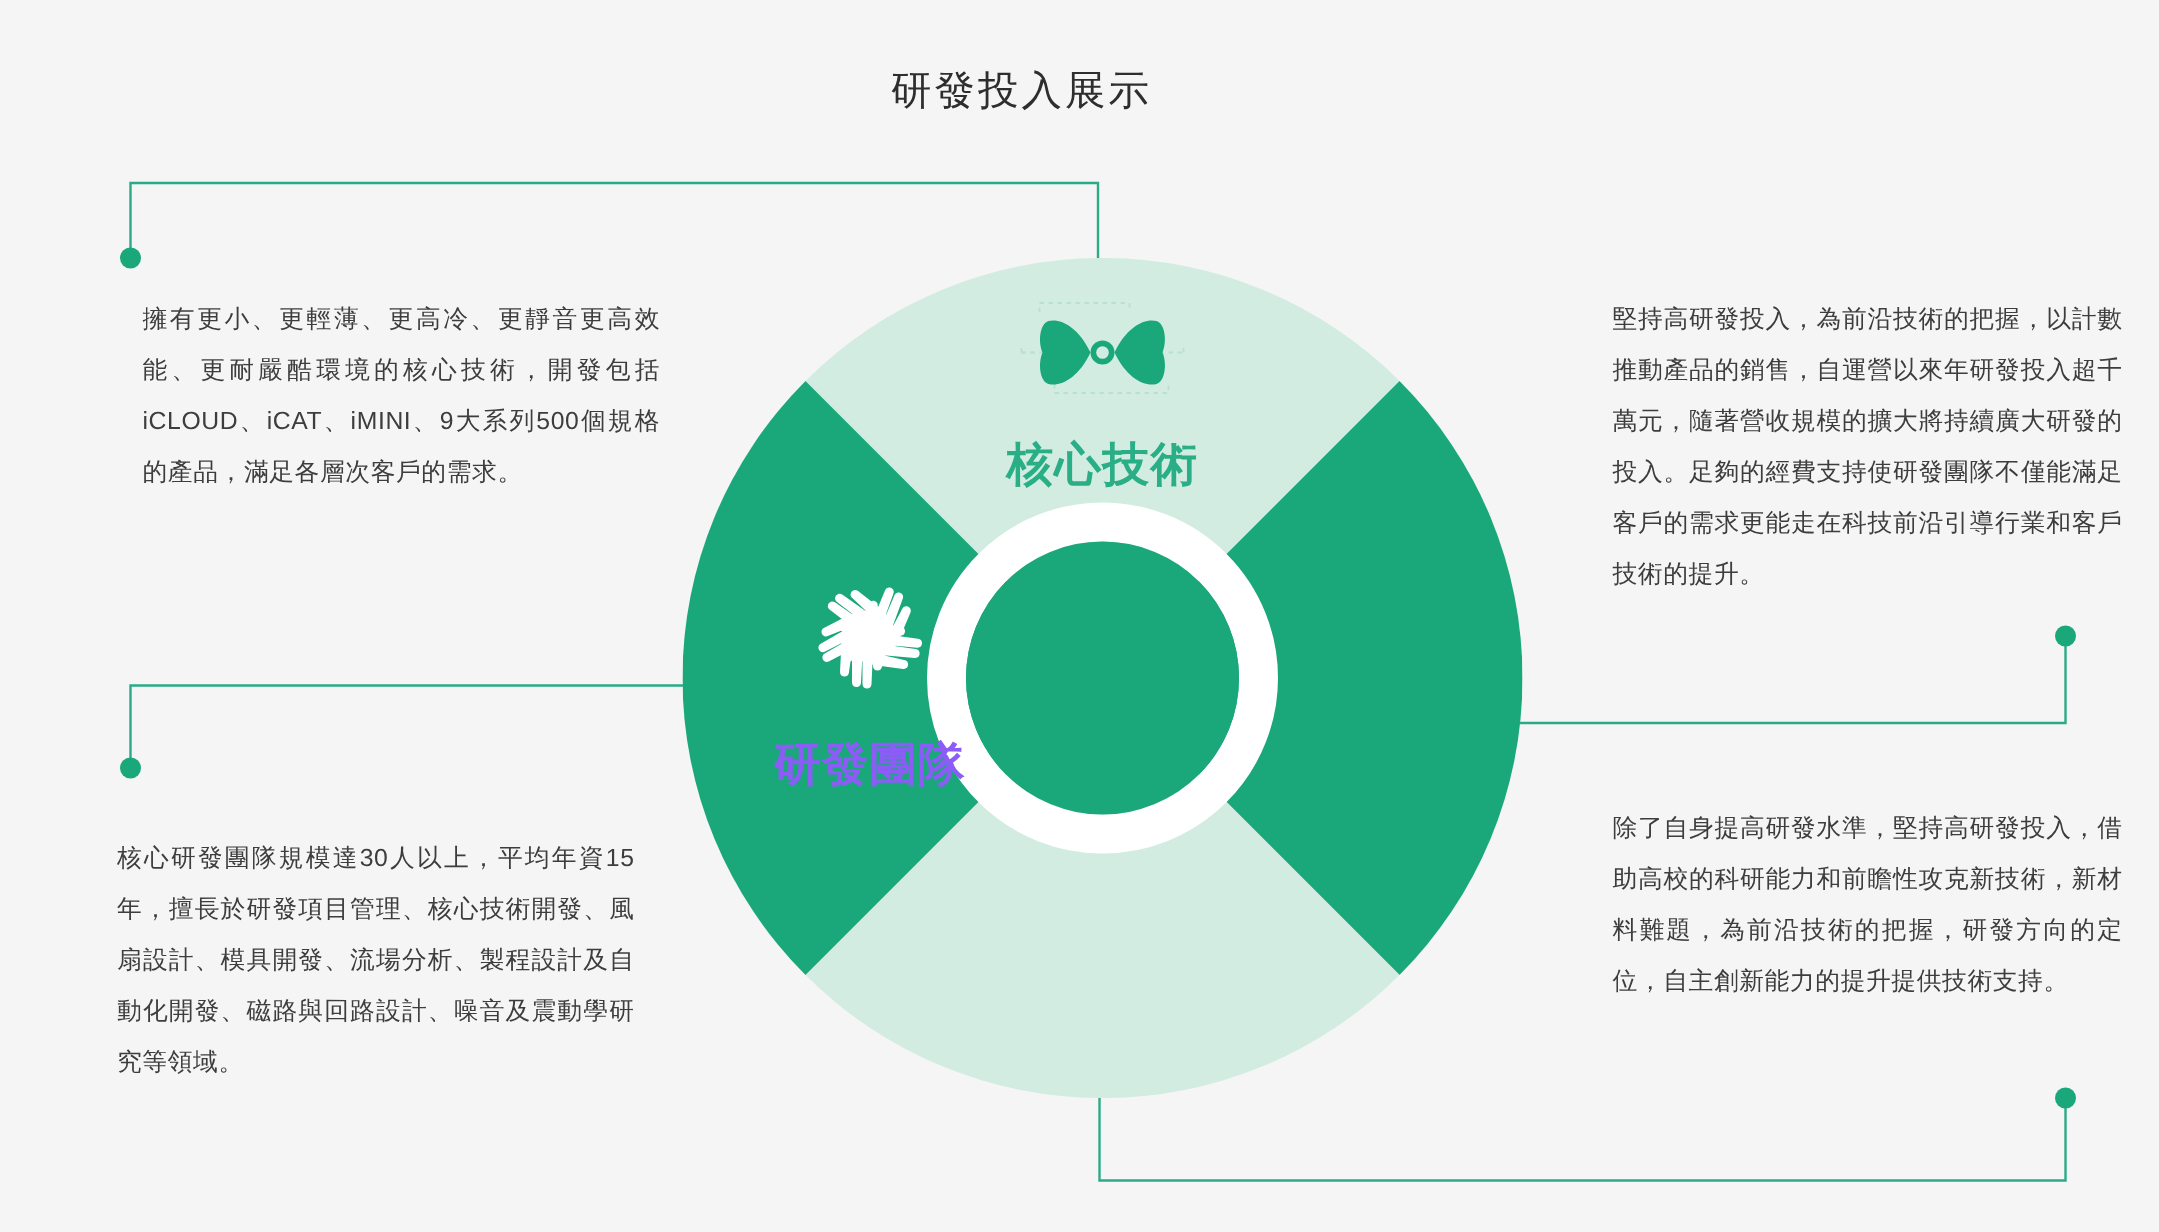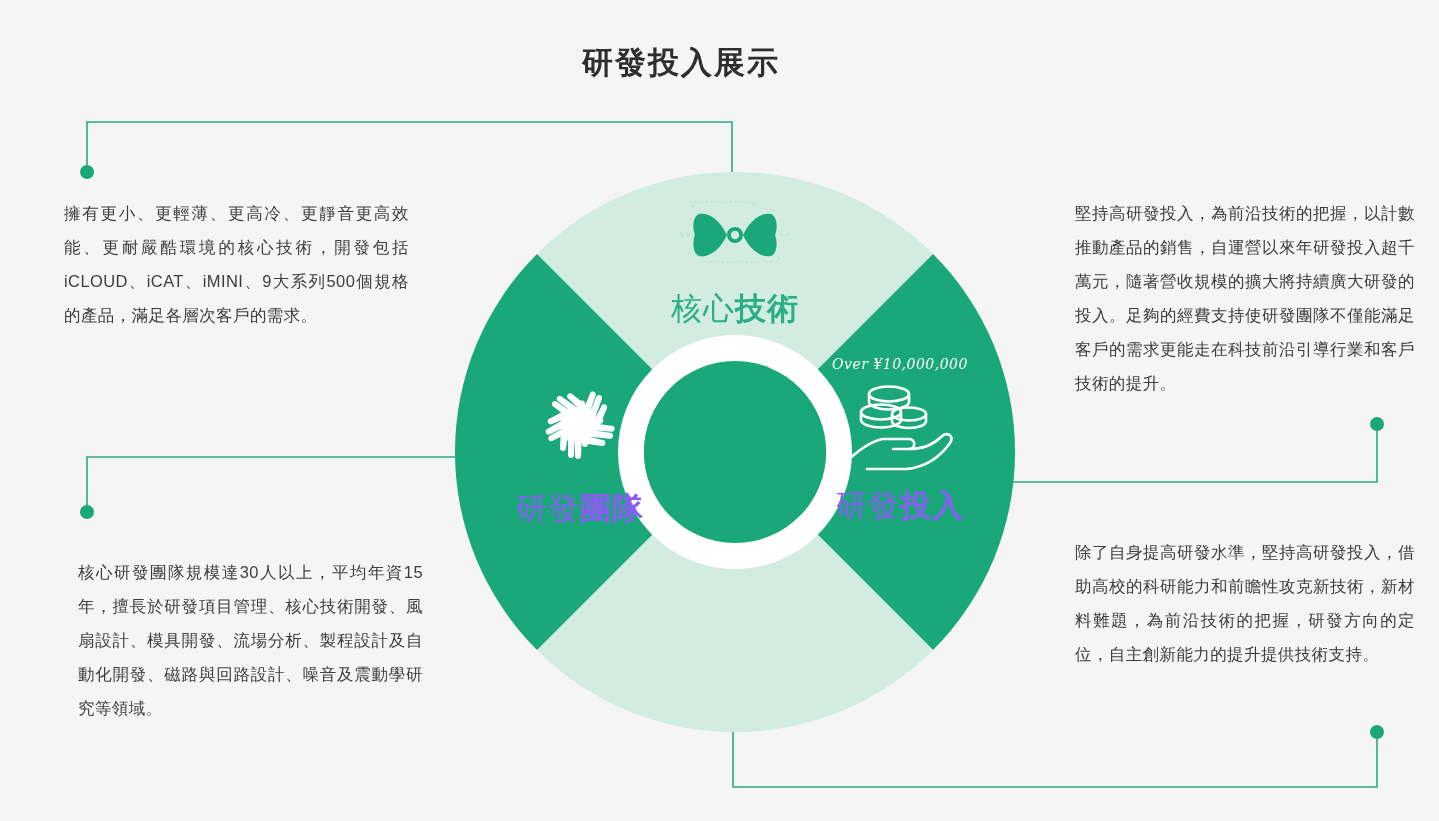--- a/index.html
+++ b/index.html
@@ -16,22 +16,22 @@
     height: 821px;
     background: #f4f5f4;
   }
 
   
   #page-title {
     position: absolute;
     left: 0; top: 42px;
     width: 1362px;
     text-align: center;
-    font-size: 31px;
-    font-weight: bold;
+    font-size: 27px;
+    font-weight: normal;
     color: #2e2e2e;
     letter-spacing: 2px;
   }
 
   
   #connectors {
     position: absolute;
     left: 0; top: 0;
     width: 1439px; height: 821px;
     pointer-events: none;
@@ -50,21 +50,21 @@
     position: absolute;
     text-align: center;
     line-height: 1;
     user-select: none;
   }
   .quad-label {
     font-size: 31px;
     letter-spacing: 1px;
     white-space: nowrap;
   }
-  .quad-label .lite { font-weight: normal; }
+  .quad-label .lite { font-weight: bold; }
   .quad-label .bold { font-weight: bold; }
   .lbl-light { color: #2aae86; }
   .lbl-white { color: #8b5cf6; }
 
   #quad-top    { left: 130px; top: 22px;  width: 300px; }
   #quad-right  { left: 330px; top: 185px; width: 230px; }
   #quad-bottom { left: 130px; top: 362px; width: 300px; }
   #quad-left   { left: 10px;  top: 200px; width: 230px; }
 
   .icon-wrap { display: block; margin: 0 auto 14px auto; }
@@ -80,21 +80,21 @@
 
   
   .panel {
     position: absolute;
     font-size: 16.5px;
     line-height: 34px;
     color: #3d3d3d;
     letter-spacing: 0.4px;
     text-align: justify;
   }
-  #panel-tl { left: 64px;   top: 196px; width: 345px; }
+  #panel-tl { left: 95px;   top: 196px; width: 345px; }
   #panel-bl { left: 78px;   top: 543px; width: 345px; margin-top: 12px; }
   #panel-tr { left: 1075px; top: 196px; width: 340px; }
   #panel-br { left: 1075px; top: 535px; width: 340px; }
 </style>
 </head>
 <body>
 
 <div id="stage">
 
   <div id="page-title">研發投入展示</div>
@@ -153,42 +153,20 @@
             <circle cx="60" cy="41" r="8"></circle>
           </g>
           <circle cx="60" cy="41" r="4.2" fill="#d2ece2"></circle>
         </svg>
       </span>
       <div class="quad-label lbl-light">
         <span class="lite">核心</span><span class="bold">技術</span>
       </div>
     </div>
 
-    <div class="quad-block" id="quad-right">
-      <div class="money-note">Over ¥10,000,000</div>
-      <span class="icon-wrap">
-        <svg width="126" height="96" viewBox="0 0 126 96" xmlns="http://www.w3.org/2000/svg">
-          <g fill="none" stroke="#ffffff" stroke-width="2.6" stroke-linecap="round" stroke-linejoin="round">
-
-            <ellipse cx="52" cy="17" rx="20" ry="7.5"></ellipse>
-            <path d="M32 17 L32 25 C32 29 41 32.5 52 32.5 C63 32.5 72 29 72 25 L72 17"></path>
-            <ellipse cx="44" cy="35" rx="20" ry="7.5"></ellipse>
-            <path d="M24 35 L24 43 C24 47 33 50.5 44 50.5 C55 50.5 64 47 64 43 L64 35"></path>
-            <ellipse cx="72" cy="37" rx="17" ry="6.5"></ellipse>
-            <path d="M55 37 L55 44 C55 48 62.5 51 72 51 C81.5 51 89 48 89 44 L89 37"></path>
-
-            <path d="M6 88 C 20 74, 34 64, 46 62 L 72 62 C 79 62, 79 72, 72 72 L 56 72"></path>
-            <path d="M72 72 C 86 72, 96 68, 104 60 C 110 54, 118 59, 113 66 C 103 80, 88 90, 70 92 L 30 92"></path>
-          </g>
-        </svg>
-      </span>
-      <div class="quad-label lbl-white">
-        <span class="lite">研發</span><span class="bold">投入</span>
-      </div>
-    </div>
 
 
     <div class="quad-block" id="quad-left">
       <span class="icon-wrap">
         <svg width="124" height="104" viewBox="0 0 124 104" xmlns="http://www.w3.org/2000/svg">
           <g fill="#ffffff">
 
             <g transform="translate(62,52) rotate(-55) translate(-11,-34)">
               <path d="M11 46 C 4 44, 1 36, 2 28 L 3 14 C 3 10, 9 10, 9 14 L 9 24 L 10 2 C 10 -2, 16 -2, 16 2 L 16 22 L 17 3 C 17 -1, 23 -1, 23 3 L 23 24 L 25 10 C 25 6, 31 6, 31 10 L 30 30 C 29 40, 24 46, 17 47 Z"></path>
             </g>

